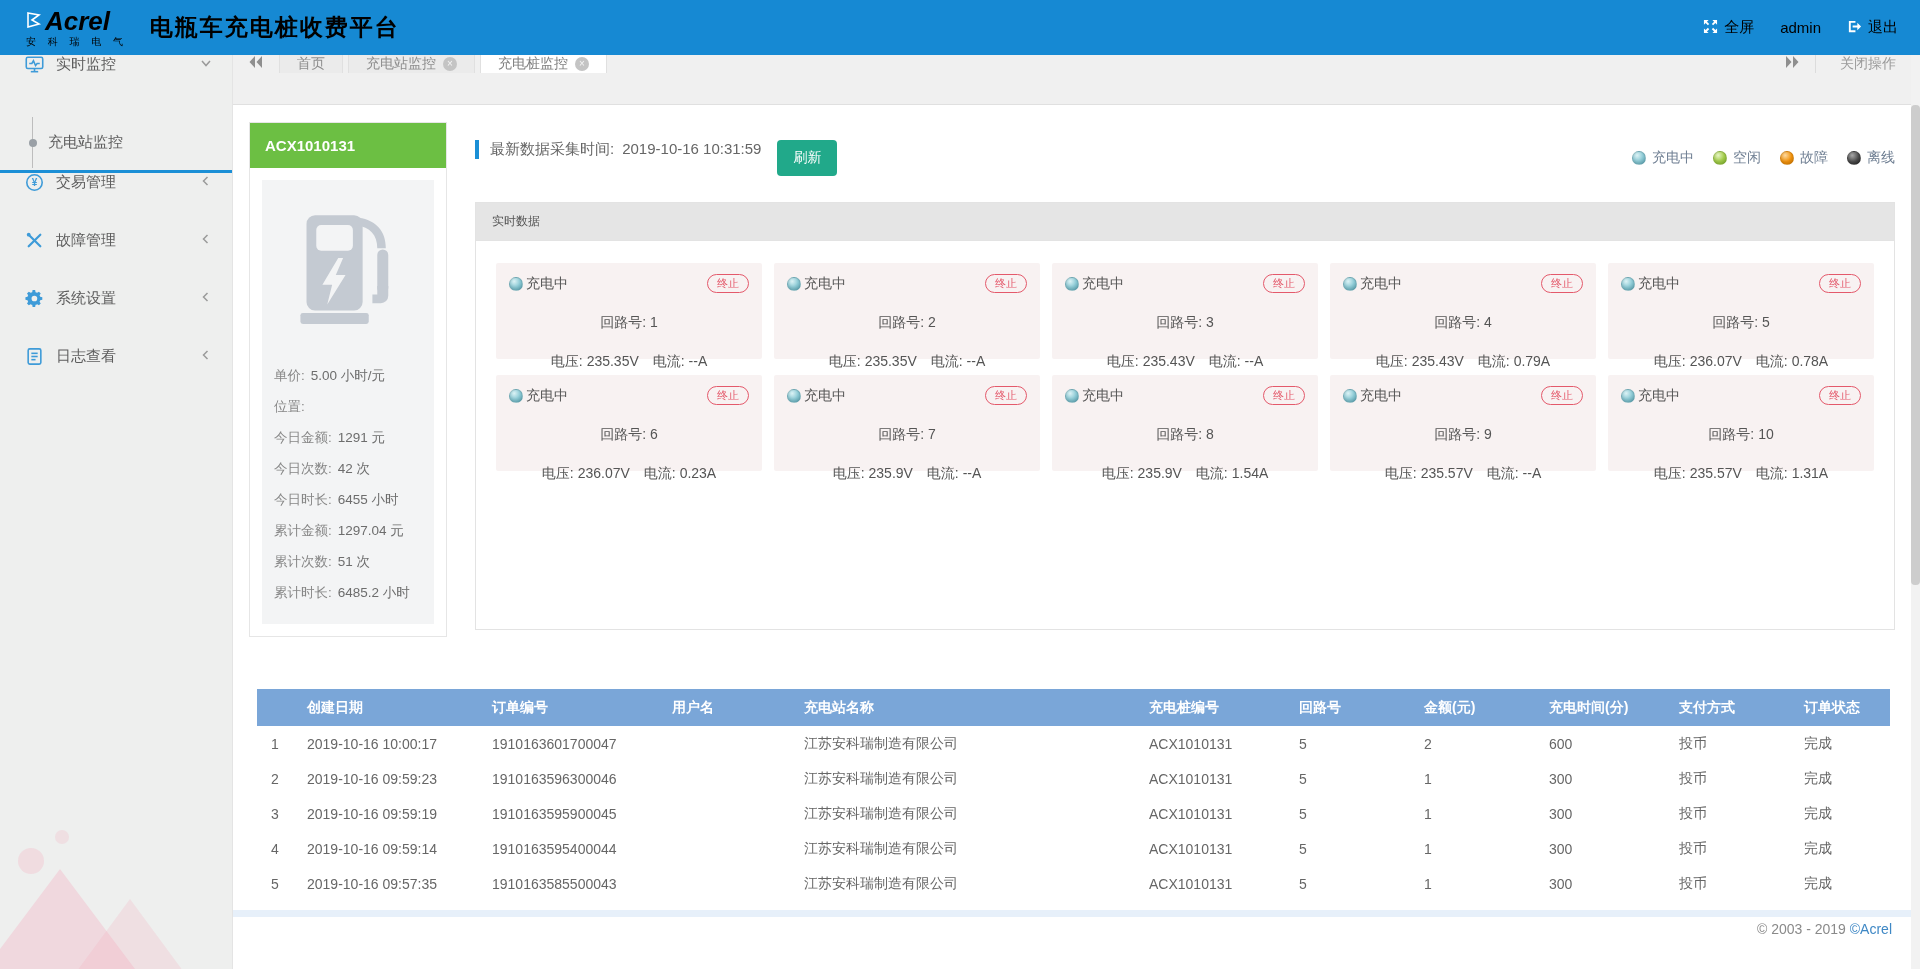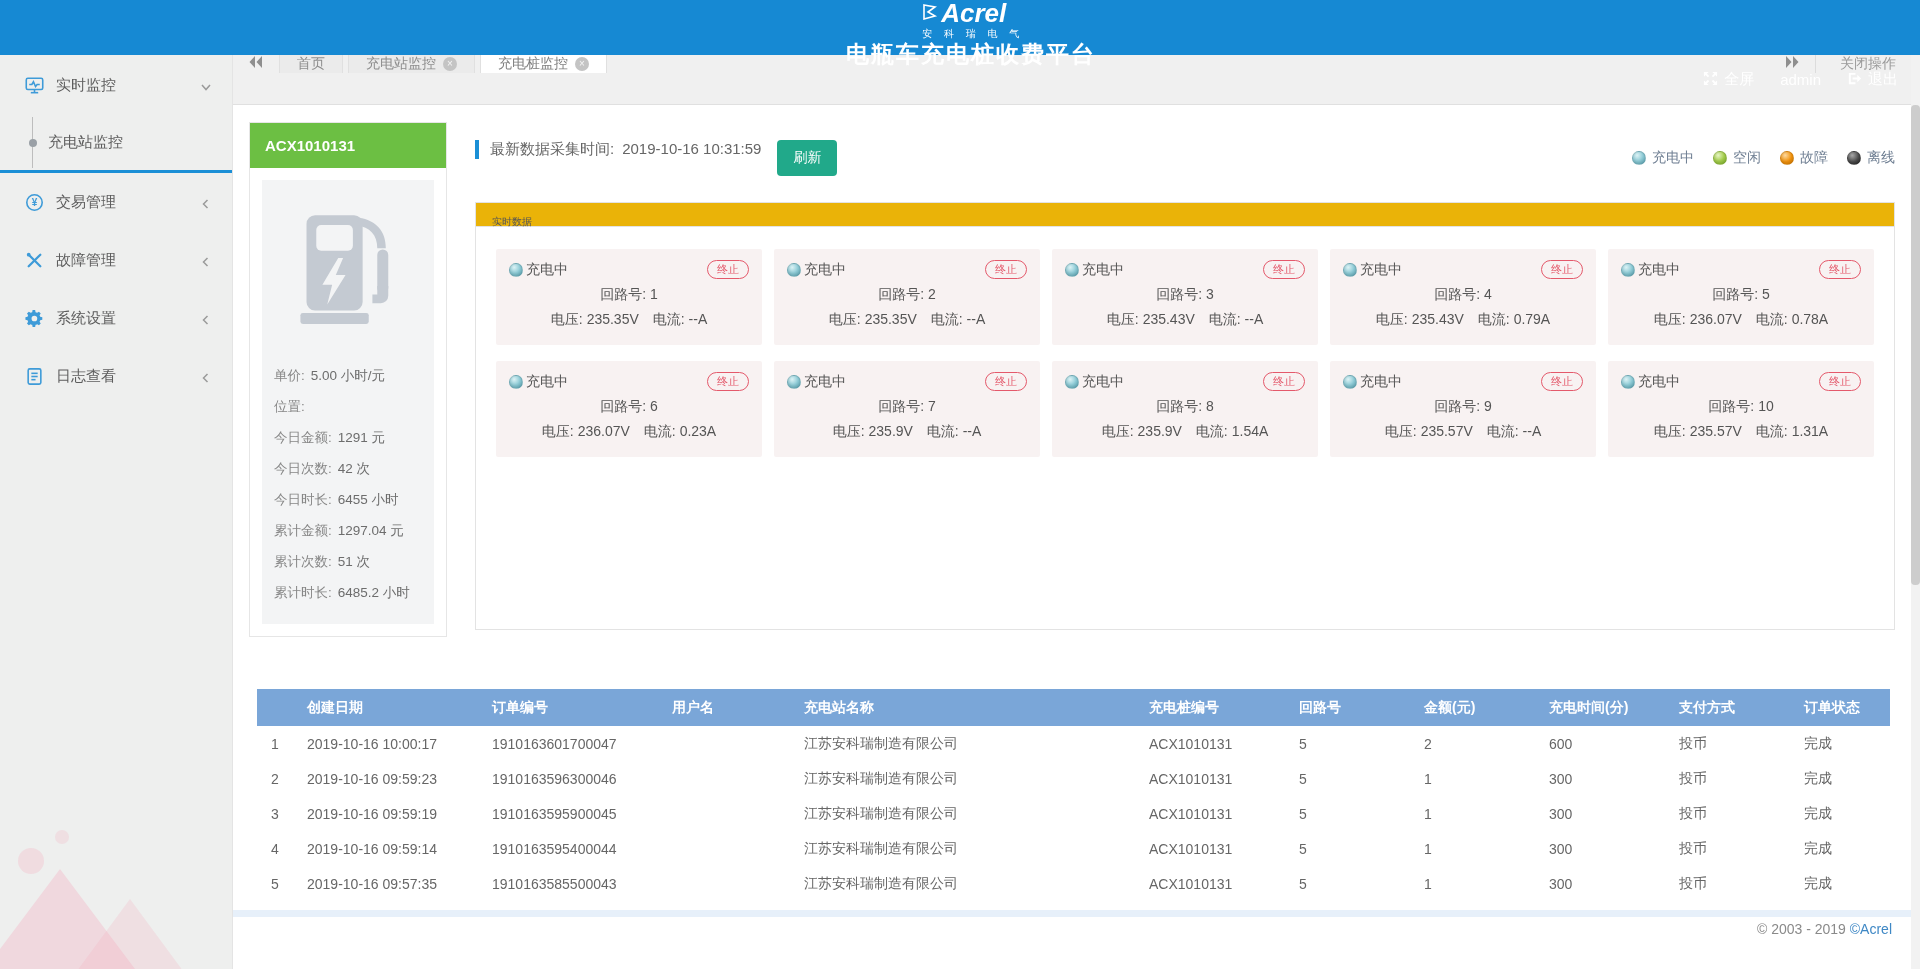--- a/index.html
+++ b/index.html
@@ -1,36 +1,36 @@
 <!DOCTYPE html>
 <html><head>
 <meta charset="utf-8">
 <style>
   * { margin:0; padding:0; box-sizing:border-box; }
   html,body { width:1920px; height:969px; overflow:hidden; background:#fff;
     font-family:"Liberation Sans","DejaVu Sans",sans-serif; }
 
   
-  .topbar { height:55px; background:#1689d3; display:flex; align-items:center; color:#ffffff; position:relative;flex-direction:column; }
+  .topbar { height:55px; background:#1689d3; display:flex; align-items:center; color:#000000; position:relative; }
   .logo { display:flex; flex-direction:column; margin-left:26px; line-height:1; }
   .logo-top { display:flex; align-items:center; }
   .logo-flag { margin-right:3px; }
   .logo-name { font-size:26px; font-weight:bold; font-style:italic; letter-spacing:0; }
   .logo-sub { font-size:10px; letter-spacing:4.5px; margin-top:3px; }
   .app-title { font-size:23px; font-weight:bold; margin-left:22px; letter-spacing:2px; }
   .topbar-right { margin-left:auto; display:flex; align-items:center; gap:9px; padding-right:22px; font-size:15px; }
   .topbar-right .tb-item { display:flex; align-items:center; gap:6px; cursor:pointer; }
   .topbar-right .sep { width:8px; }
 
   
   .below { display:flex; height:914px; }
 
   
   .sidebar { width:233px; background:#eeefee; flex-shrink:0; position:relative; border-right:1px solid #e4e4e4; }
-  .side-item { height:58px; display:flex; align-items:center; padding:0 20px 0 25px; cursor:pointer; }
+  .side-item { height:58px; display:flex; align-items:flex-start; padding:0 20px 0 25px; cursor:pointer; }
   .side-group .side-item { height:60px; }
   .side-group { border-bottom:3px solid #1b8fd6; }
   .sicon { width:19px; height:19px; margin-right:12px; flex-shrink:0; display:inline-flex; }
   .slabel { font-size:15px; color:#5d5d5d; flex:1; }
   .chev { width:12px; height:12px; flex-shrink:0; }
   .side-sub { height:55px; display:flex; align-items:center; padding-left:48px; position:relative; cursor:pointer; }
   .tree { position:absolute; left:32px; top:2px; bottom:2px; width:1px; background:#bdbdbd; }
   .tree:after { content:''; position:absolute; left:-3.5px; top:50%; margin-top:-4px; width:8px; height:8px;
     border-radius:50%; background:#9aa0a6; }
   .deco { position:absolute; left:0; bottom:0; width:100%; height:150px; overflow:hidden; pointer-events:none; }
@@ -81,29 +81,29 @@
   .legend { margin-left:auto; display:flex; align-items:center; gap:19px; font-size:14px; color:#6e7e92; }
   .legend-item { display:flex; align-items:center; gap:6px; }
   .dot { width:14px; height:14px; border-radius:50%; display:inline-block; border:1px solid rgba(0,0,0,.12);
     box-shadow:inset 0 -2px 3px rgba(0,0,0,.1); }
   .dot-charging { background:radial-gradient(circle at 35% 28%, #dcf2f5, #8ecbd6 50%, #5ba8b8); }
   .dot-idle     { background:radial-gradient(circle at 35% 28%, #e6f4c4, #a5ce4e 50%, #7fb52a); }
   .dot-fault    { background:radial-gradient(circle at 35% 28%, #fcd9a0, #f2930d 55%, #db7e00); }
   .dot-offline  { background:radial-gradient(circle at 35% 28%, #a7a7a7, #4d4d4d 55%, #222); }
 
   .rt-panel { margin-top:26px; border:1px solid #e3e3e3; height:428px; }
-  .rt-header { height:24px; line-height:37px; background:#eab308; border-bottom:1px solid #e3e3e3;
-    font-size:10px; color:#555; padding-left:16px; }
+  .rt-header { height:38px; line-height:37px; background:#e5e5e5; border-bottom:1px solid #e3e3e3;
+    font-size:12px; color:#555; padding-left:16px; }
   .cards { padding:22px 20px; display:grid; grid-template-columns:repeat(5,1fr); gap:16px 12px; }
   .card { background:#f8f2f2; height:96px; padding:11px 13px; border-radius:2px; }
   .card-top { display:flex; align-items:center; }
   .card-status { font-size:14px; color:#555; margin-left:3px; }
   .stop-btn { margin-left:auto; color:#e4596b; border:1px solid #e4596b; background:transparent;
     border-radius:11px; font-size:11px; padding:1px 9px; cursor:pointer; }
-  .card-line { text-align:center; font-size:14px; color:#555; margin-top:7px; }
+  .card-line { text-align:center; font-size:14px; color:#555; margin-top:21px; }
   .card-line .lbl { margin-right:4px; }
   .card-line .v2lbl { margin-left:10px; margin-right:4px; }
 
   
   .orders { margin-top:30px; }
   .orders-header { height:36px; line-height:35px; background:#f3f3f3; border-top:1px solid #e7e7e7;
     border-bottom:1px solid #e7e7e7; font-size:14px; color:#555; padding-left:18px; }
   .orders-table-wrap { padding:22px 30px 0 24px; }
   table.orders-table { width:100%; border-collapse:collapse; table-layout:fixed; }
   .orders-table th { background:#7aa6d8; color:#fff; font-size:14px; font-weight:bold; height:37px;

